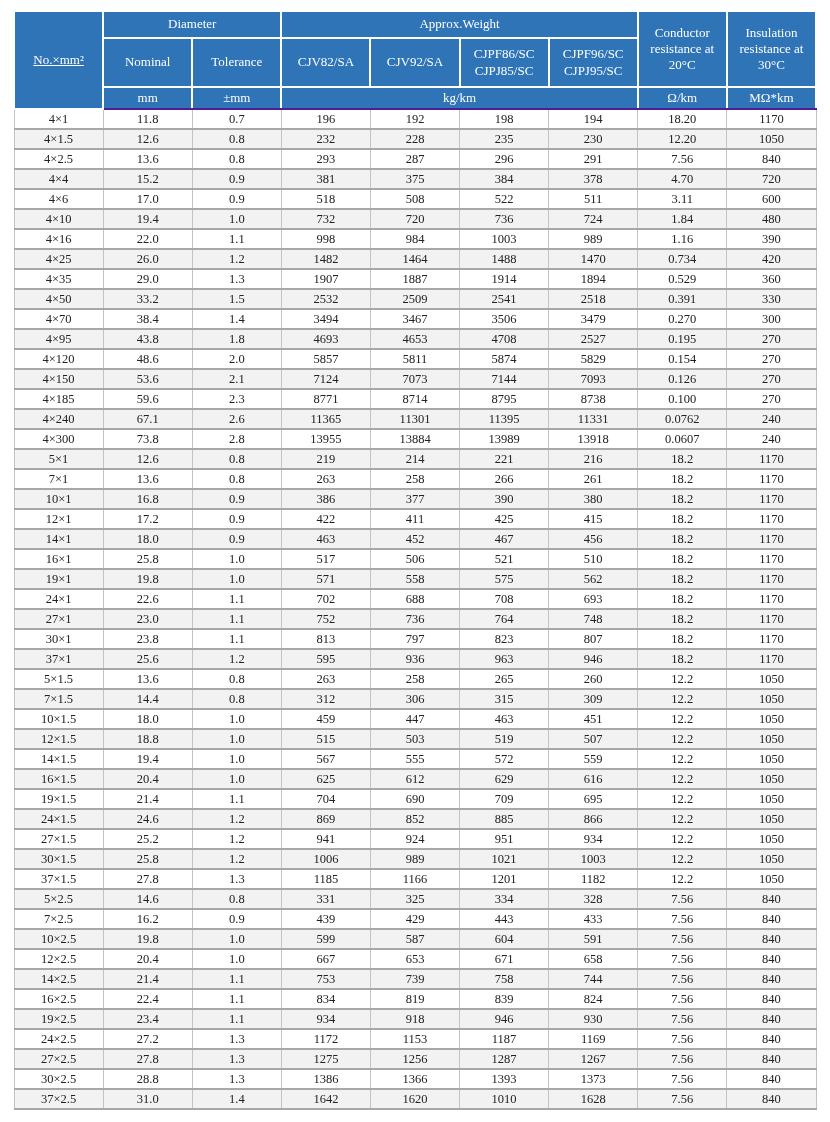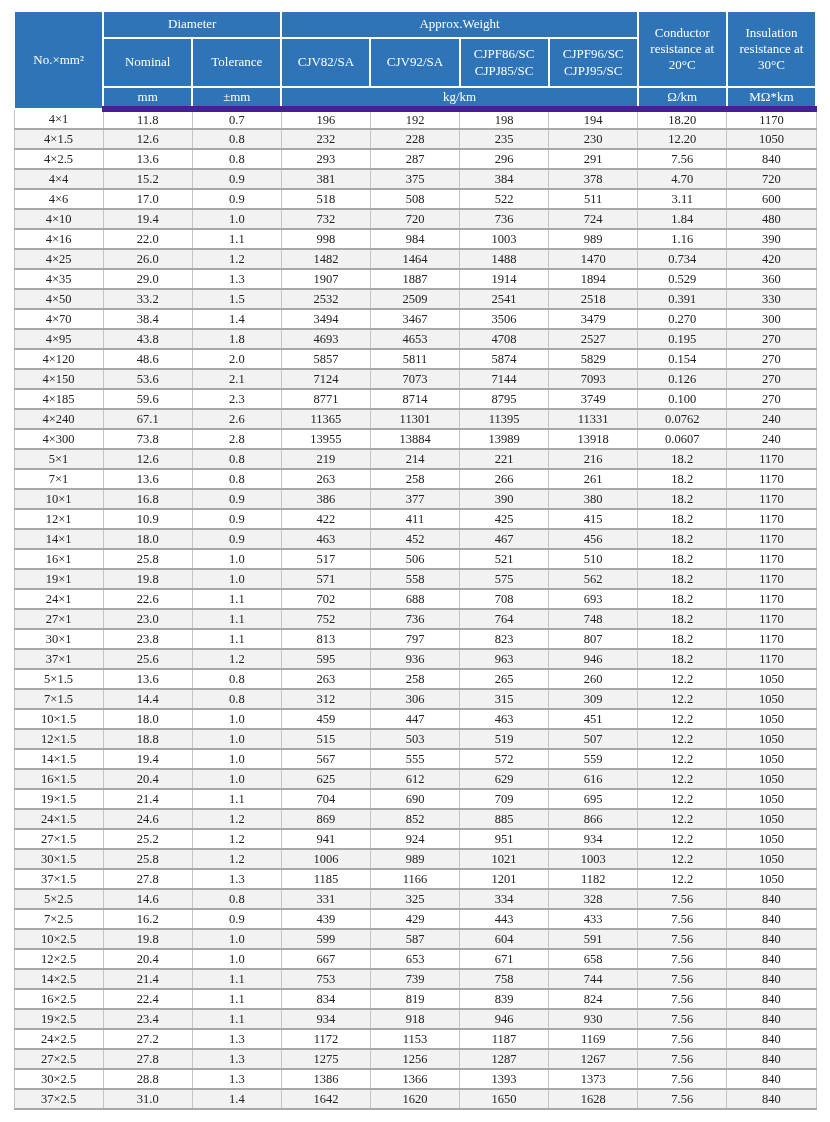--- a/index.html
+++ b/index.html
@@ -18,22 +18,22 @@
     font-weight: normal;
     font-size: 13px;
     line-height: 1.25;
     text-align: center;
     vertical-align: middle;
     border: 2px solid #ffffff;
     padding: 1px 2px;
   }
   thead tr.band1 th { height: 27px; }
   thead tr.band2 th { height: 49px; }
-  thead tr.units  th { height: 22px; border-bottom: 6px solid #4c1d95; }
-  th.corner { font-size: 13px; }
+  thead tr.units  th { height: 22px; border-bottom: 2px solid #4c1d95; }
+  th.corner { font-size: 13px; text-decoration: underline; }
   
   tbody td {
     height: 20px;
     text-align: center;
     vertical-align: middle;
     font-size: 12.5px;
     color: #222222;
     background: #ffffff;
     border: 1px solid #c3c3c3;
     border-bottom: 2px solid #a8a8a8;
@@ -245,21 +245,21 @@
           <td>0.126</td>
           <td>270</td>
         </tr>
         <tr>
           <td>4×185</td>
           <td>59.6</td>
           <td>2.3</td>
           <td>8771</td>
           <td>8714</td>
           <td>8795</td>
-          <td>3749</td>
+          <td>8738</td>
           <td>0.100</td>
           <td>270</td>
         </tr>
         <tr class="alt">
           <td>4×240</td>
           <td>67.1</td>
           <td>2.6</td>
           <td>11365</td>
           <td>11301</td>
           <td>11395</td>
@@ -306,21 +306,21 @@
           <td>0.9</td>
           <td>386</td>
           <td>377</td>
           <td>390</td>
           <td>380</td>
           <td>18.2</td>
           <td>1170</td>
         </tr>
         <tr>
           <td>12×1</td>
-          <td>10.9</td>
+          <td>17.2</td>
           <td>0.9</td>
           <td>422</td>
           <td>411</td>
           <td>425</td>
           <td>415</td>
           <td>18.2</td>
           <td>1170</td>
         </tr>
         <tr class="alt">
           <td>14×1</td>
@@ -629,20 +629,20 @@
           <td>1373</td>
           <td>7.56</td>
           <td>840</td>
         </tr>
         <tr class="alt">
           <td>37×2.5</td>
           <td>31.0</td>
           <td>1.4</td>
           <td>1642</td>
           <td>1620</td>
-          <td>1650</td>
+          <td>1010</td>
           <td>1628</td>
           <td>7.56</td>
           <td>840</td>
         </tr>
       </tbody>
   </table>
 </div>
 
 </body></html>

